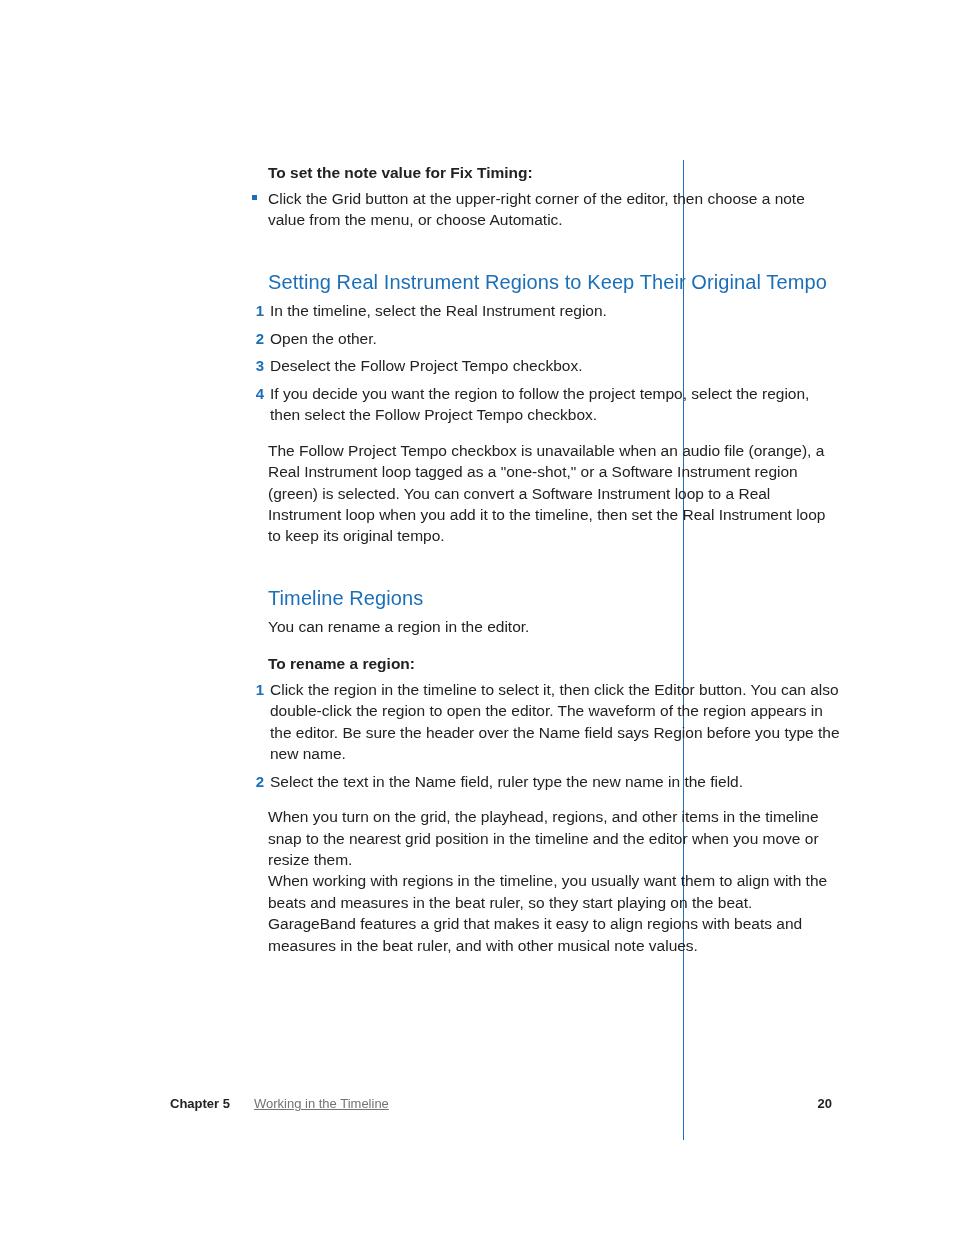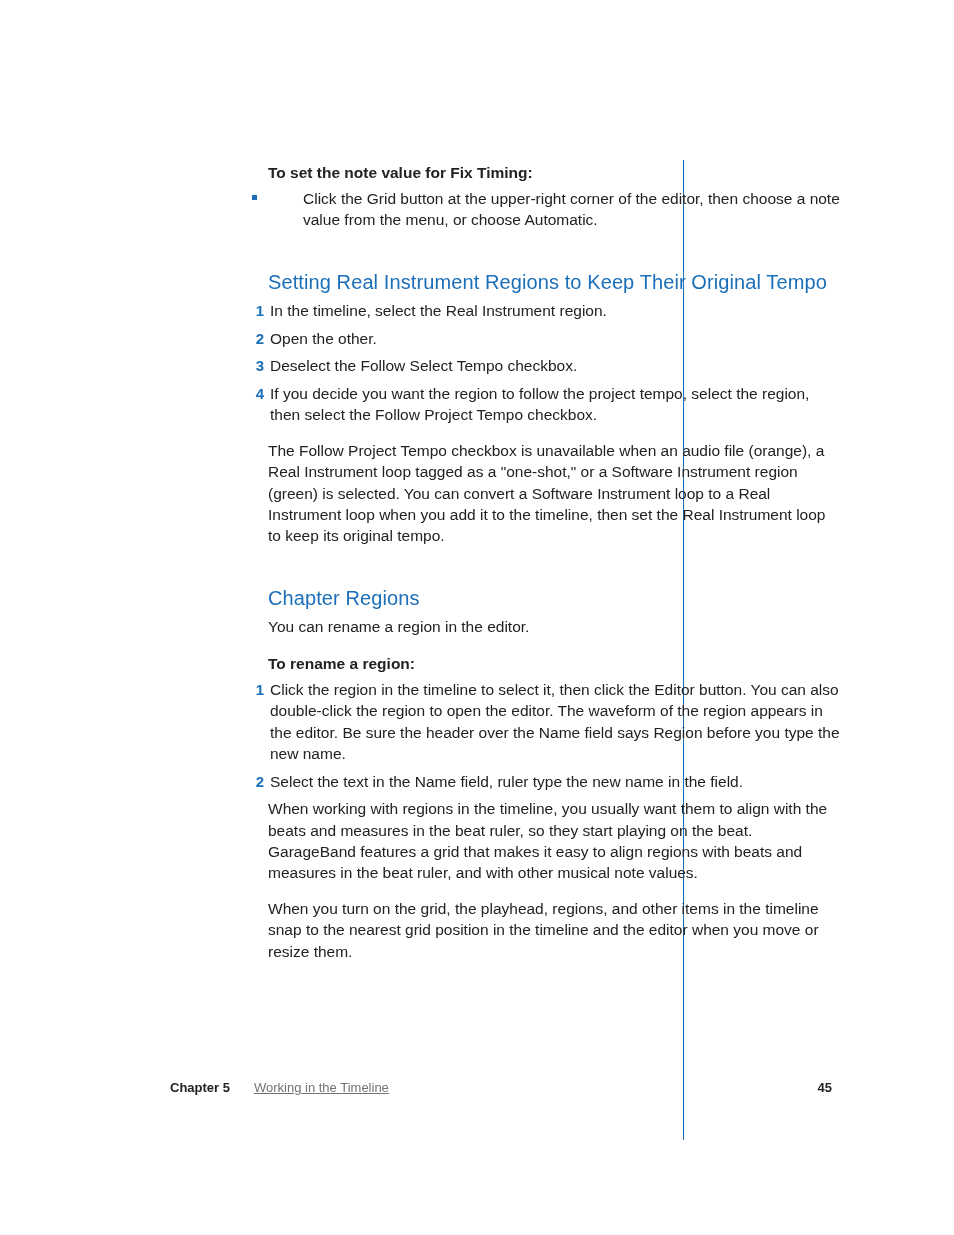--- a/index.html
+++ b/index.html
@@ -1,28 +1,28 @@
 <!DOCTYPE html>
 <html><head>
 <meta charset="utf-8">
 <style>
   * { box-sizing: border-box; margin: 0; padding: 0; }
   html, body { width: 954px; height: 1235px; background: #fff; font-family: "Myriad Pro", "Segoe UI", "Helvetica Neue", Arial, sans-serif; color: #222; }
   .page { position: relative; width: 802px; height: 1235px; }
   .content { position: absolute; left: 268px; top: 164px; width: 572px; }
   .bold-intro { font-weight: 700; font-size: 15.5px; margin-bottom: 6px; }
-  .bullet-row { display: flex; align-items: flex-start; margin-left: -16px; margin-bottom: 6px; gap: 35px; }
+  .bullet-row { display: flex; align-items: flex-start; margin-left: -16px; margin-bottom: 6px; }
   .square { width: 5px; height: 5px; background: #1b6fb8; margin-top: 7px; margin-right: 11px; flex-shrink: 0; }
   .body-text { font-size: 15.5px; line-height: 1.38; color: #222; }
   .h2 { font-size: 20px; color: #1b6fb8; font-weight: 400; margin-top: 40px; margin-bottom: 6px; letter-spacing: 0.1px; }
   .ol-item { display: flex; align-items: flex-start; margin-left: -16px; margin-bottom: 6px; }
   .ol-num { width: 12px; text-align: right; color: #1b6fb8; font-weight: 700; font-size: 15px; margin-right: 6px; flex-shrink: 0; line-height: 1.45; }
   .gap-sm { margin-top: 18px; }
   .gap-para { margin-top: 14px; }
-  .footer { position: absolute; left: 170px; bottom: 140px; width: 680px; display: flex; align-items: center; }
+  .footer { position: absolute; left: 170px; bottom: 124px; width: 680px; display: flex; align-items: center; }
   .footer .chap { font-weight: 700; font-size: 13px; color: #222; }
   .footer .title { font-size: 13px; color: #737373; margin-left: 24px; text-decoration: underline; }
   .footer .pageno { position: absolute; right: 18px; font-weight: 700; font-size: 13px; color: #222; }
   .rule { position: absolute; right: 118px; top: 160px; width: 1px; height: 980px; background: #1b6fb8; }
 </style>
 </head>
 <body>
 
 <div class="page">
   <div class="rule"></div>
@@ -39,43 +39,43 @@
     <div class="ol-item">
         <div class="ol-num">1</div>
         <div class="body-text">In the timeline, select the Real Instrument region.</div>
       </div>
     <div class="ol-item">
         <div class="ol-num">2</div>
         <div class="body-text">Open the other.</div>
       </div>
     <div class="ol-item">
         <div class="ol-num">3</div>
-        <div class="body-text">Deselect the Follow Select Tempo checkbox.</div>
+        <div class="body-text">Deselect the Follow Project Tempo checkbox.</div>
       </div>
     <div class="ol-item">
         <div class="ol-num">4</div>
         <div class="body-text">If you decide you want the region to follow the project tempo, select the region, then select the Follow Project Tempo checkbox.</div>
       </div>
     <div class="body-text gap-para">The Follow Project Tempo checkbox is unavailable when an audio file (orange), a Real Instrument loop tagged as a "one-shot," or a Software Instrument region (green) is selected. You can convert a Software Instrument loop to a Real Instrument loop when you add it to the timeline, then set the Real Instrument loop to keep its original tempo.</div>
 
-    <div class="h2">Chapter Regions</div>
+    <div class="h2">Timeline Regions</div>
     <div class="body-text">You can rename a region in the editor.</div>
     <div class="bold-intro gap-sm">To rename a region:</div>
     <div class="ol-item">
         <div class="ol-num">1</div>
         <div class="body-text">Click the region in the timeline to select it, then click the Editor button. You can also double-click the region to open the editor. The waveform of the region appears in the editor. Be sure the header over the Name field says Region before you type the new name.</div>
       </div>
     <div class="ol-item">
         <div class="ol-num">2</div>
         <div class="body-text">Select the text in the Name field, ruler type the new name in the field.</div>
       </div>
 
+    <div class="body-text gap-para">When you turn on the grid, the playhead, regions, and other items in the timeline snap to the nearest grid position in the timeline and the editor when you move or resize them.</div>
     <div class="body-text">When working with regions in the timeline, you usually want them to align with the beats and measures in the beat ruler, so they start playing on the beat. GarageBand features a grid that makes it easy to align regions with beats and measures in the beat ruler, and with other musical note values.</div>
-    <div class="body-text gap-para">When you turn on the grid, the playhead, regions, and other items in the timeline snap to the nearest grid position in the timeline and the editor when you move or resize them.</div>
 
   </div>
 
   <div class="footer">
     <span class="chap">Chapter 5</span>
     <span class="title">Working in the Timeline</span>
-    <span class="pageno">45</span>
+    <span class="pageno">20</span>
   </div>
 </div>
 
 </body></html>

